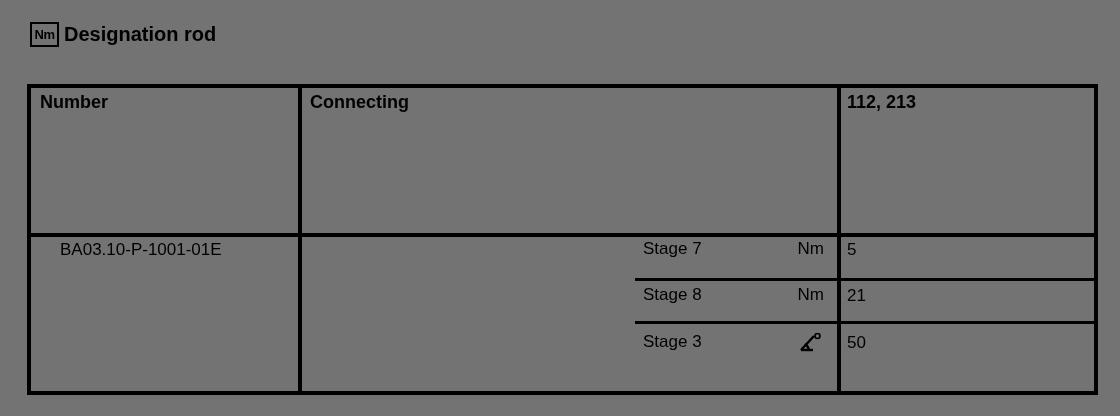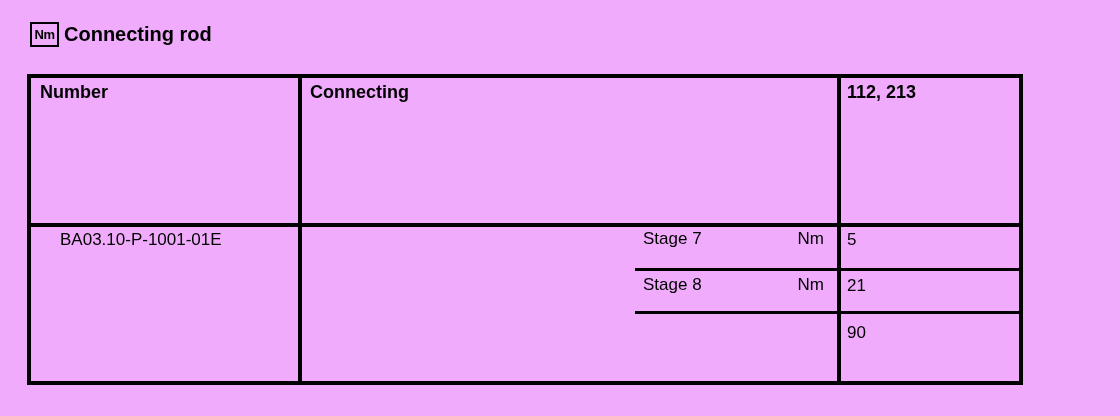--- a/index.html
+++ b/index.html
@@ -4,21 +4,21 @@
 <style>
   html, body {
     margin: 0;
     padding: 0;
     background: #ffffff;
   }
   .page {
     position: relative;
     width: 1120px;
     height: 416px;
-    background: #f0abfc;
+    background: #737373;
     color: #000000;
     font-family: "Liberation Sans", sans-serif;
     overflow: hidden;
   }
 
   
   .doc-title {
     position: absolute;
     left: 30px;
     top: 22px;
@@ -42,22 +42,22 @@
     margin-left: 5px;
     font-weight: bold;
     font-size: 20px;
     white-space: nowrap;
   }
 
   
   .spec-table {
     position: absolute;
     left: 27px;
-    top: 74px;
-    width: 996px;
+    top: 84px;
+    width: 1071px;
     height: 311px;
     border: 4px solid #000000;
     box-sizing: border-box;
   }
   .spec-table .inner {
     position: relative;
     width: 100%;
     height: 100%;
   }
   .v-div, .h-div, .stage-line {
@@ -114,21 +114,21 @@
     margin-top: 1px;
   }
 </style>
 </head>
 <body>
 
 <div class="page">
 
   <div class="doc-title">
     <span class="unit-badge">Nm</span>
-    <span class="title-text">Connecting rod</span>
+    <span class="title-text">Designation rod</span>
   </div>
 
   <div class="spec-table">
     <div class="inner">
 
       <div class="v-div div1"></div>
       <div class="v-div div2"></div>
       <div class="h-div"></div>
       <div class="stage-line line1"></div>
       <div class="stage-line line2"></div>
@@ -142,21 +142,32 @@
       <div class="cell-text c-number">BA03.10-P-1001-01E</div>
 
       <div class="stage-row s1">
         <span>Stage 7</span>
         <span>Nm</span>
       </div>
       <div class="stage-row s2">
         <span>Stage 8</span>
         <span>Nm</span>
       </div>
+      <div class="stage-row s3">
+        <span>Stage 3</span>
+        <span>
+          <svg class="angle-icon-svg" width="26" height="20" viewBox="0 0 26 20" xmlns="http://www.w3.org/2000/svg" aria-hidden="true">
+            <path d="M3 17 H15" stroke="#000" stroke-width="2.4" fill="none"></path>
+            <path d="M3 17 L16 3" stroke="#000" stroke-width="2.4" fill="none"></path>
+            <path d="M11 17 A 9 9 0 0 0 7 11" stroke="#000" stroke-width="2.2" fill="none"></path>
+            <circle cx="19.5" cy="3" r="2.5" stroke="#000" stroke-width="1.6" fill="none"></circle>
+          </svg>
+        </span>
+      </div>
 
       <div class="cell-text engine-val e1">5</div>
       <div class="cell-text engine-val e2">21</div>
-      <div class="cell-text engine-val e3">90</div>
+      <div class="cell-text engine-val e3">50</div>
 
     </div>
   </div>
 
 </div>
 
 </body></html>

